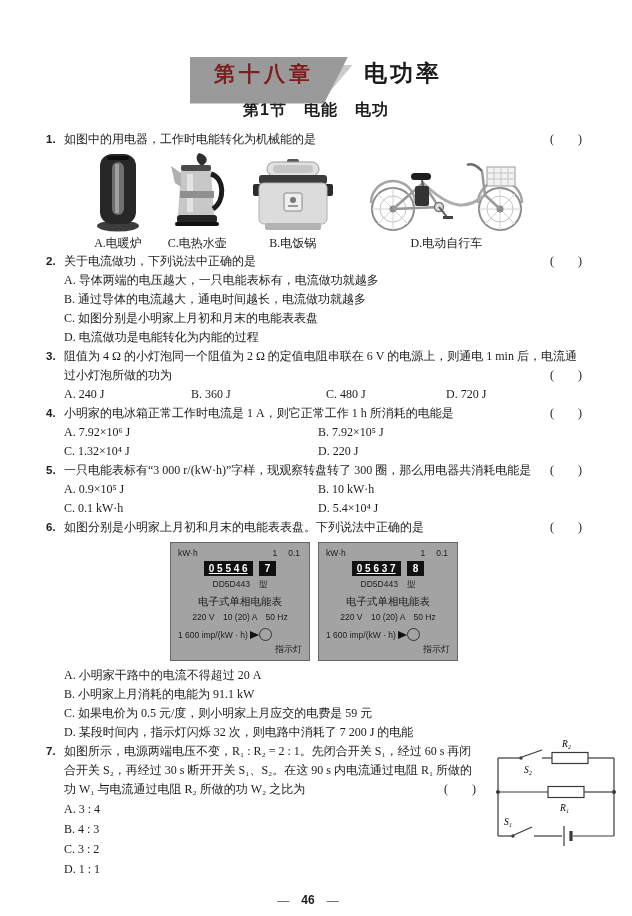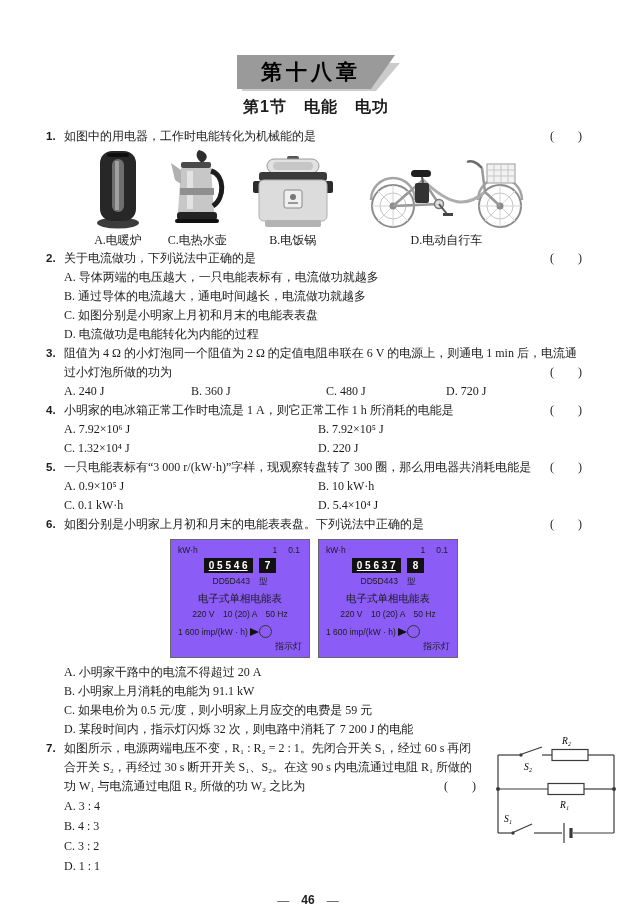--- a/index.html
+++ b/index.html
@@ -5,22 +5,22 @@
   html,body{margin:0;padding:0;background:#ffffff;}
   body{width:632px;height:916px;font-family:"Liberation Serif","DejaVu Serif",serif;color:#1c1c1c;font-size:12px;}
   .page{position:relative;width:632px;height:916px;overflow:hidden;background:#fff;}
 
   
   .header{margin-top:58px;text-align:center;}
   .banner{display:inline-flex;align-items:center;}
   .banner-tag{position:relative;display:inline-block;}
   .banner-shadow{position:absolute;left:5px;top:5px;right:-5px;bottom:-5px;background:#cbcbcb;
     clip-path:polygon(0 0,100% 0,calc(100% - 24px) 100%,0 100%);}
-  .banner-face{position:relative;background:#9a9a9a;color:#000000;font-weight:bold;font-size:21px;
-    letter-spacing:4px;padding:5px 34px 6px 24px;clip-path:polygon(0 0,100% 0,calc(100% - 24px) 100%,0 100%);
+  .banner-face{position:relative;background:#9a9a9a;color:#7f1d1d;font-weight:bold;font-size:21px;
+    letter-spacing:4px;padding:5px 34px 19px 24px;clip-path:polygon(0 0,100% 0,calc(100% - 24px) 100%,0 100%);
     font-family:"Liberation Sans","DejaVu Sans",sans-serif;}
   .banner-title{font-size:23px;font-weight:bold;margin-left:16px;letter-spacing:3px;
     font-family:"Liberation Sans","DejaVu Sans",sans-serif;}
   .section-title{text-align:center;font-weight:bold;font-size:16px;margin-top:11px;letter-spacing:1px;
     font-family:"Liberation Sans","DejaVu Sans",sans-serif;}
 
   
   .content{padding:9px 50px 0 46px;}
   .q{margin:0;}
   .qrow{display:flex;line-height:19px;}
@@ -32,21 +32,21 @@
   .opts-grid2{display:grid;grid-template-columns:254px auto;margin-left:18px;line-height:19px;}
 
   
   .figs{display:flex;justify-content:center;align-items:flex-end;gap:26px;margin:4px 0 1px;}
   .fig{text-align:center;}
   .fig .art{display:flex;align-items:flex-end;justify-content:center;}
   .fig .cap{margin-top:3px;line-height:15px;}
 
   
   .meters{display:flex;justify-content:center;gap:8px;margin:5px 0 5px;}
-  .meter{width:124px;border:1px solid #666;padding:5px 7px 4px;background:#8b5cf6;
+  .meter{width:124px;border:1px solid #666;padding:5px 7px 4px;background:#a3a3a3;
     font-family:"Liberation Sans","DejaVu Sans",sans-serif;}
   .m-top{display:flex;justify-content:space-between;align-items:flex-end;font-size:8.5px;}
   .m-top-right{display:flex;gap:11px;padding-right:2px;}
   .m-digits{display:flex;justify-content:center;align-items:center;gap:6px;margin:3px 0 3px;}
   .dmain{background:#111;color:#fff;font-size:10px;font-weight:bold;padding:2px 5px;white-space:nowrap;text-decoration:underline;}
   .dred{background:#111;color:#fff;font-size:10px;font-weight:bold;padding:2px 6px;}
   .m-model{display:flex;justify-content:center;gap:9px;font-size:8.5px;margin-bottom:2px;}
   .m-name{text-align:center;font-size:10.5px;margin:4px 0 3px;}
   .m-rate{text-align:center;font-size:8.5px;margin:3px 0 4px;white-space:nowrap;}
   .m-imp{display:flex;align-items:center;font-size:8.5px;margin-top:4px;white-space:nowrap;}
@@ -67,20 +67,21 @@
 <body>
 
 <div class="page">
 
   <div class="header">
     <div class="banner">
       <span class="banner-tag">
         <span class="banner-shadow"></span>
         <span class="banner-face">第十八章</span>
       </span>
+      <span class="banner-title">电功率</span>
     </div>
     <div class="section-title">第1节　电能　电功</div>
   </div>
 
   <div class="content">
 
     <div class="q">
       <div class="qrow">
         <span class="qnum">1.</span>
         <div class="qtext"><span class="brkt">(　　)</span><span>如图中的用电器，工作时电能转化为机械能的是</span></div>

